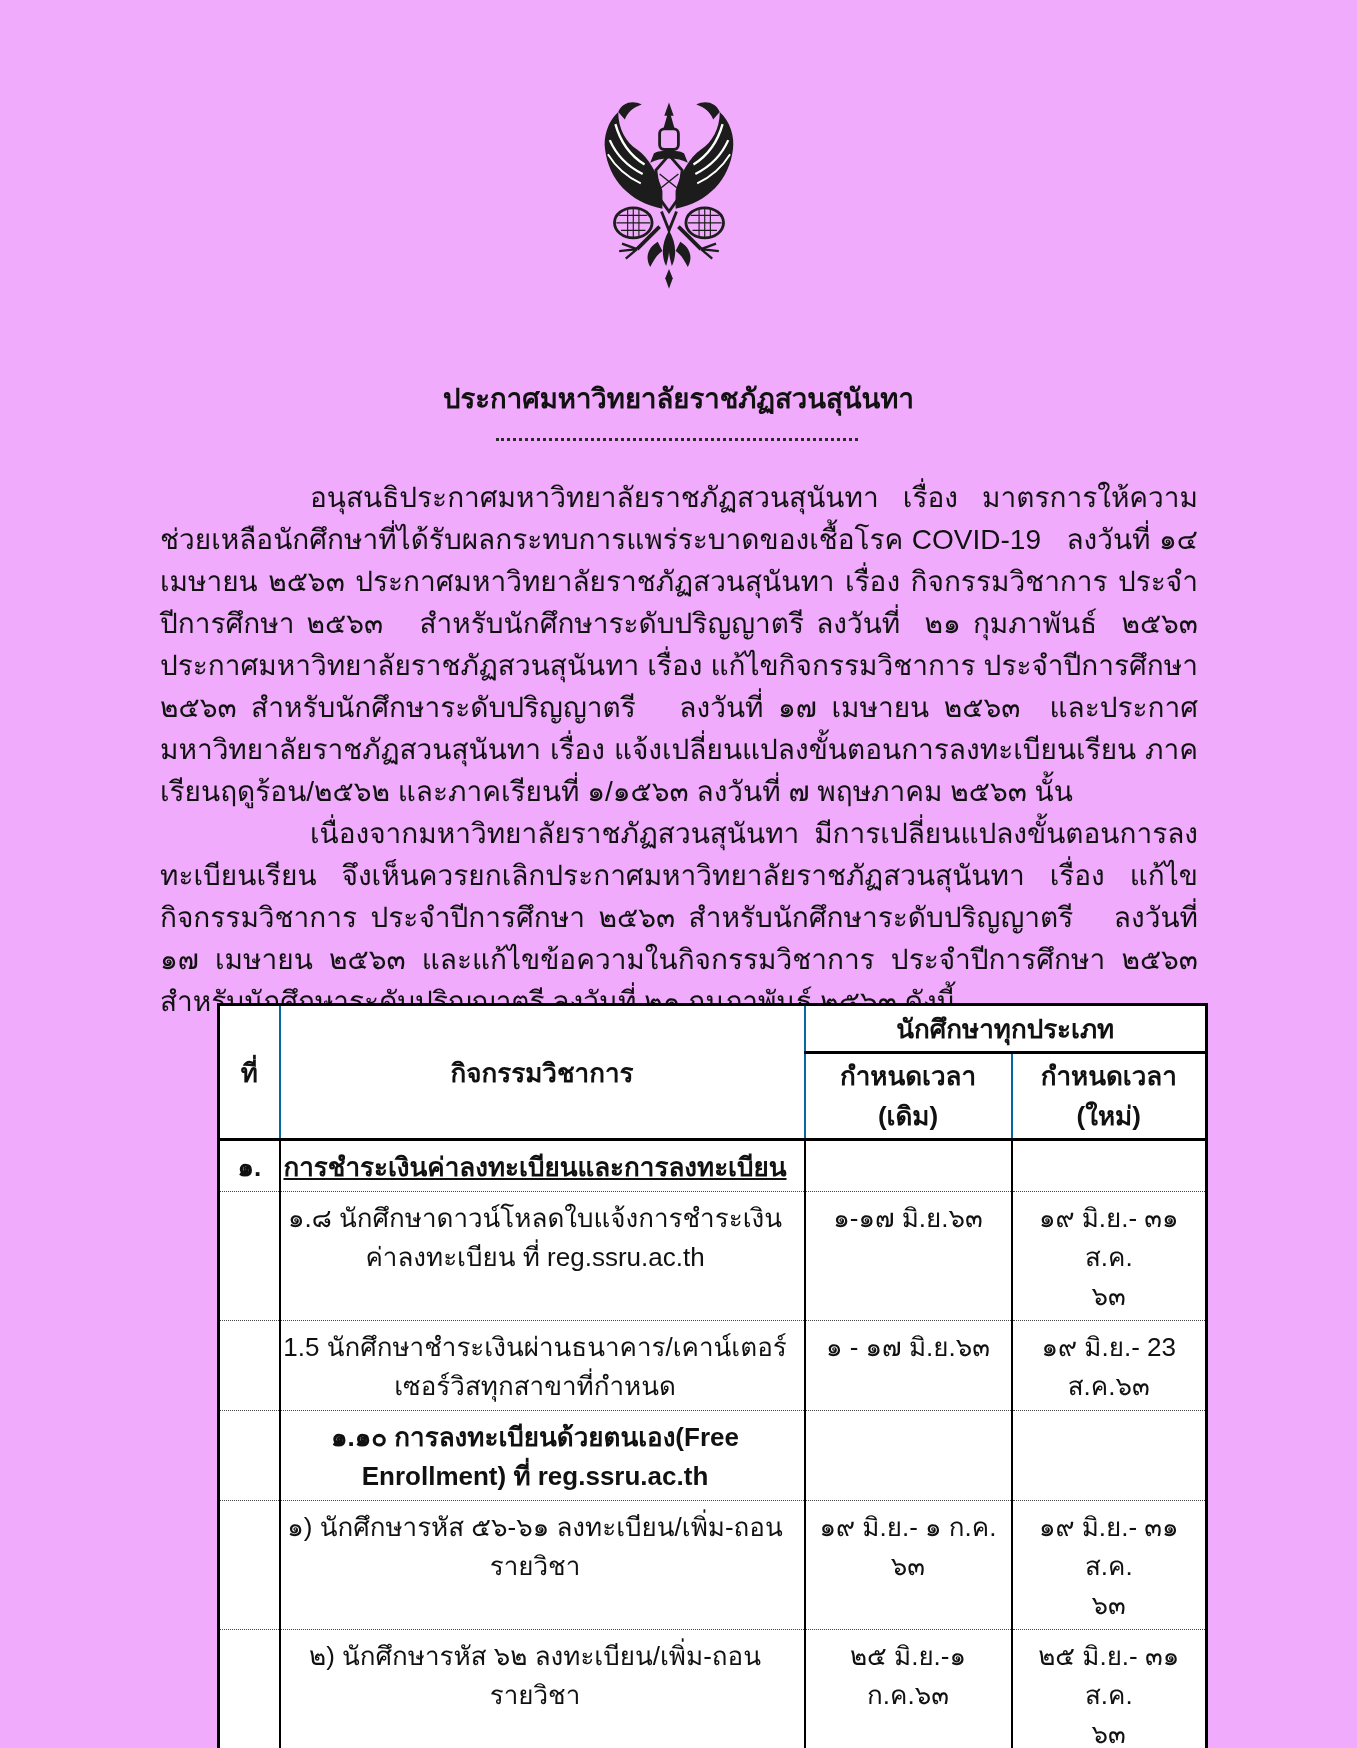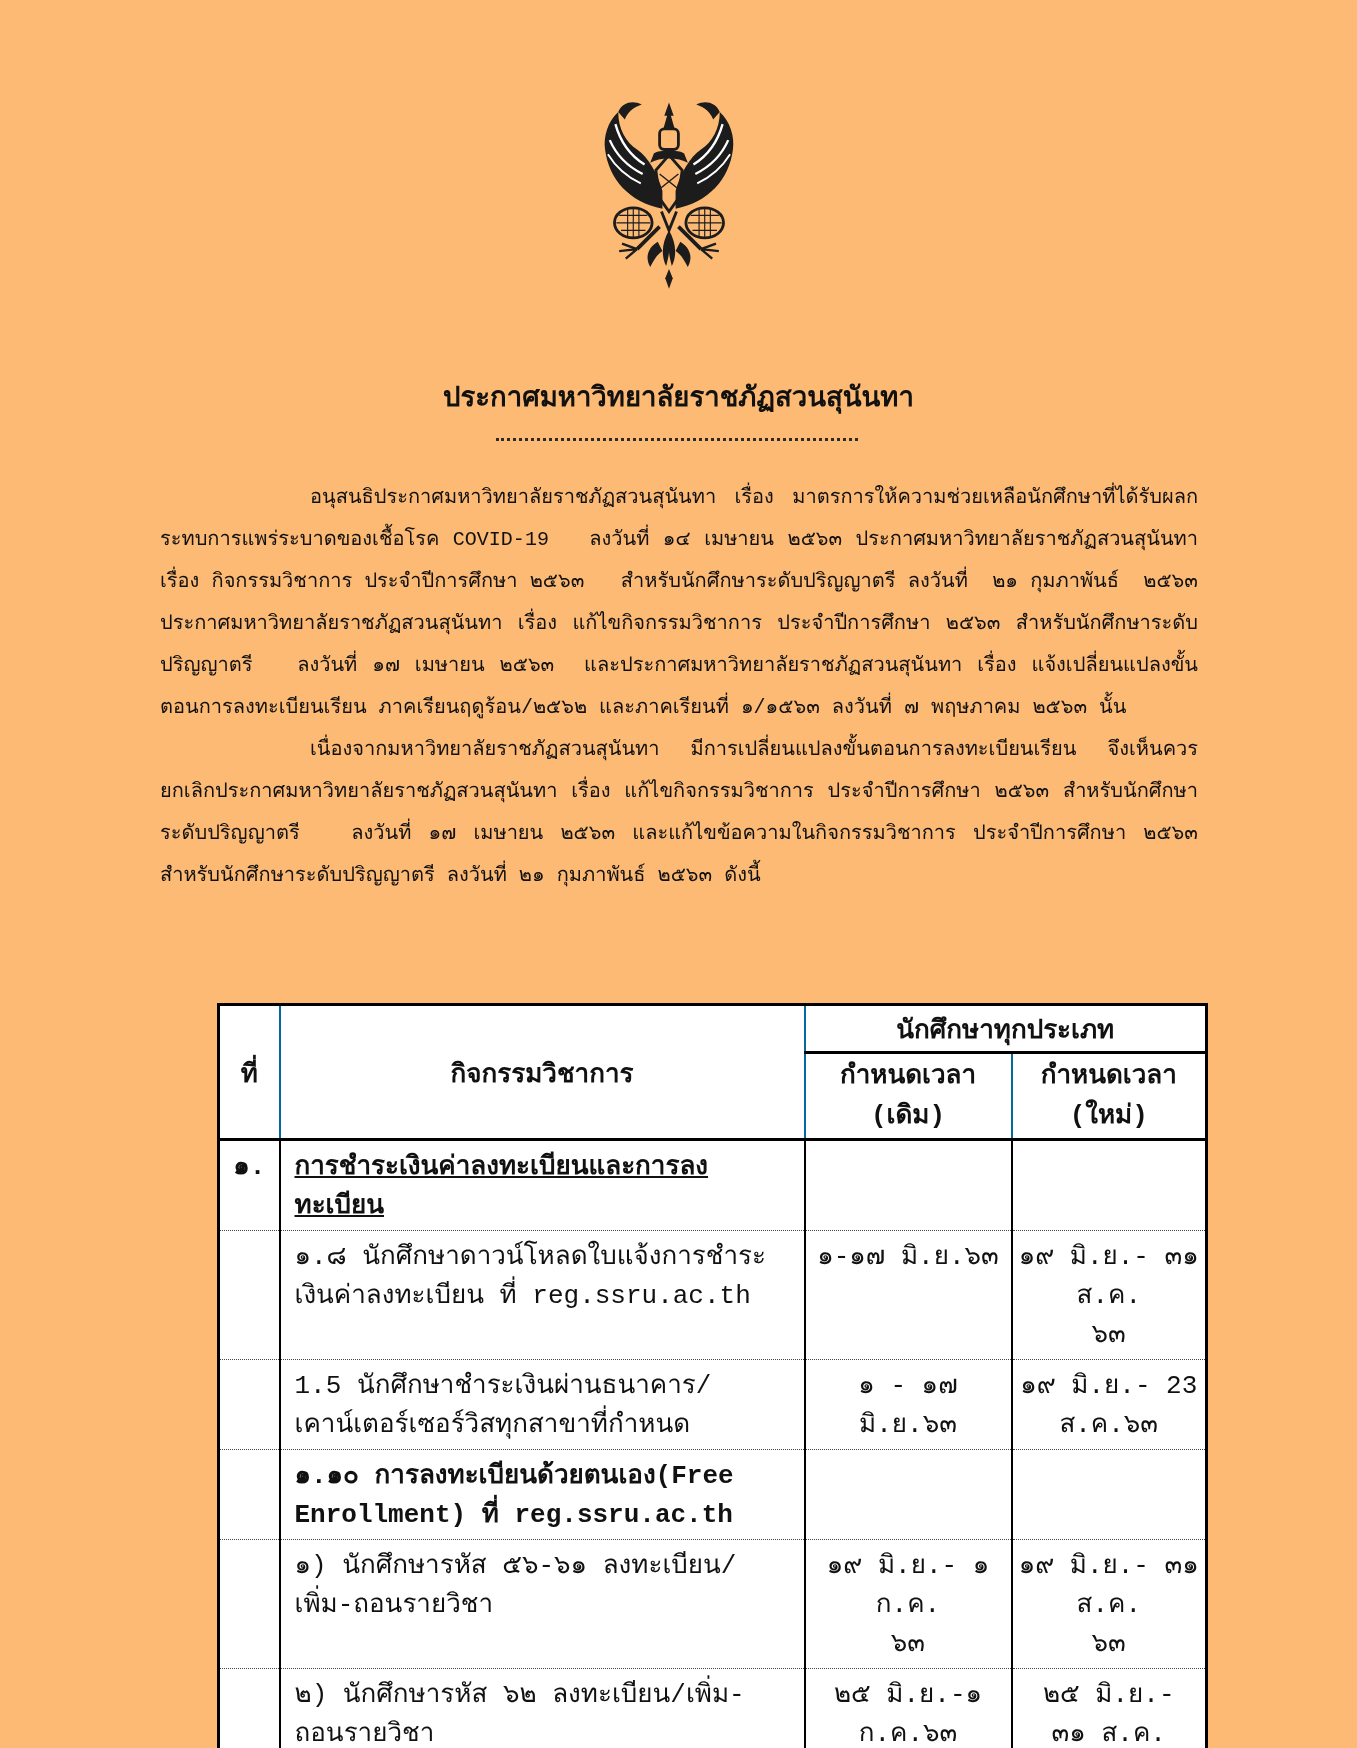--- a/index.html
+++ b/index.html
@@ -1,21 +1,21 @@
 <!DOCTYPE html>
 <html><head>
 <meta charset="utf-8">
 <style>
   html, body { margin: 0; padding: 0; background: #ffffff; }
   .page {
     position: relative;
     width: 1357px;
     height: 1748px;
-    background: #fdba74;
-    font-family: Liberation Mono, monospace;
+    background: #f0abfc;
+    font-family: Liberation Sans, sans-serif;
     color: #111;
     overflow: hidden;
   }
 
   
   .emblem {
     position: absolute;
     left: 575px; top: 96px;
     width: 188px; height: 202px;
   }
@@ -38,21 +38,21 @@
     top: 438px; left: 496px;
     width: 362px; height: 0;
     border-top: 3px dotted #2b2b2b;
   }
 
   
   .body-text {
     position: absolute;
     top: 477px; left: 160px;
     width: 1038px;
-    font-size: 20px;
+    font-size: 28px;
     line-height: 42px;
     text-align: justify;
   }
   .body-text p { margin: 0; text-indent: 150px; white-space: pre-wrap; }
 
   
   table.schedule {
     position: absolute;
     top: 1003px; left: 217px;
     width: 988px;
@@ -83,21 +83,21 @@
   table.schedule td {
     border-left: 2px solid #000;
     border-right: 2px solid #000;
     border-top: 1px dotted #444;
     vertical-align: top;
     padding: 7px 6px 4px 6px;
     line-height: 39px;
     background: #fff;
   }
   table.schedule td.no       { text-align: center; font-weight: bold; }
-  table.schedule td.activity { padding-left: 14px; padding-right: 16px; }
+  table.schedule td.activity { padding-left: 2px; padding-right: 16px; text-align: center; }
   table.schedule td.old,
   table.schedule td.new      { text-align: center; white-space: pre-line; }
   table.schedule td.activity.bold-underline { font-weight: bold; text-decoration: underline; }
   table.schedule td.activity.bold           { font-weight: bold; }
 </style>
 </head>
 <body>
 
 <div class="page">
 

